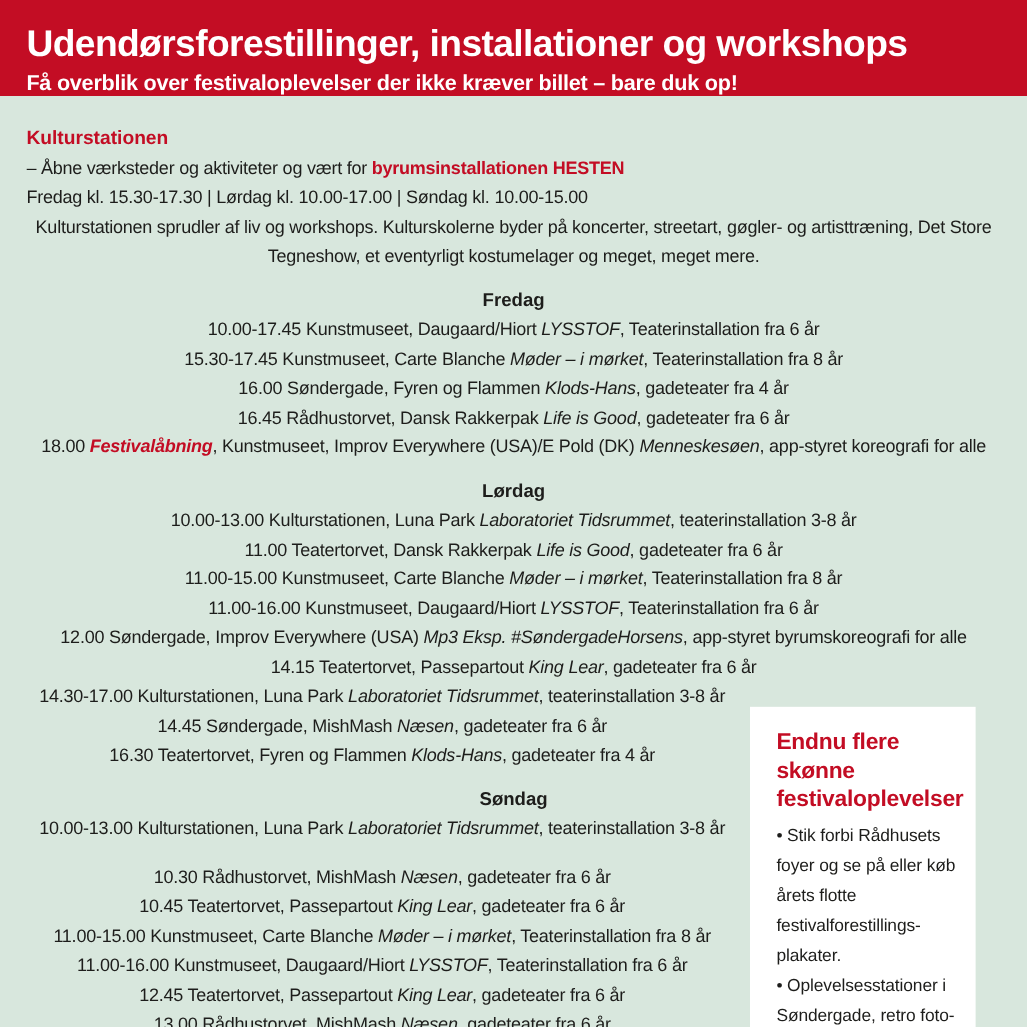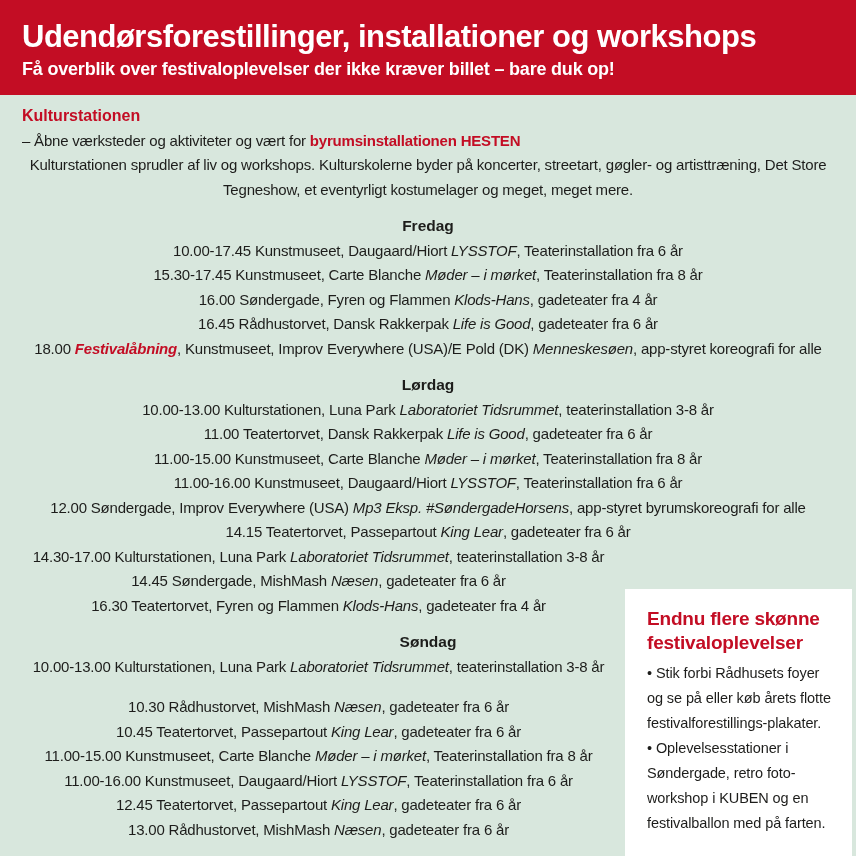--- a/index.html
+++ b/index.html
@@ -6,21 +6,21 @@
   html, body { width: 856px; height: 856px; }
   body {
     position: relative;
     overflow: hidden;
     background: var(--bg-green, #d8e7dd);
     color: var(--text, #1d1d1b);
     font-family: "Liberation Sans", "DejaVu Sans", sans-serif;
   }
   .header {
     position: absolute; top: 0; left: 0;
-    width: 856px; height: 95px;
+    width: 856px; height: 80px;
     background: var(--red, #c30d24);
     color: #ffffff;
     padding: 20px 12px 0 22px;
   }
   .title {
     font-size: 31px; font-weight: bold; letter-spacing: -0.5px;
     line-height: 34px; white-space: nowrap; overflow: hidden;
   }
   .subtitle {
     font-size: 18px; font-weight: bold; letter-spacing: -0.2px;
@@ -40,21 +40,21 @@
   .intro-heading {
     color: var(--red, #c30d24); font-weight: bold; font-size: 16px; line-height: 24.5px;
   }
   .red-bold { color: var(--red, #c30d24); font-weight: bold; }
   .day { margin-top: 12px; text-align: center; }
   .day-name { font-weight: bold; font-size: 15.5px; line-height: 24.5px; }
   .seg-i { font-style: italic; }
   .seg-ri { font-style: italic; font-weight: bold; color: var(--red, #c30d24); }
   .sidebar {
     position: absolute; left: 625px; top: 589px;
-    width: 227px; height: 267px;
+    width: 188px; height: 267px;
     background: var(--box-bg, #ffffff);
     padding: 18px 16px 0 22px;
   }
   .sidebar-heading {
     color: var(--red, #c30d24); font-weight: bold;
     font-size: 19px; line-height: 24px; letter-spacing: -0.2px;
     margin-bottom: 6px;
   }
   .bullet { font-size: 14.5px; line-height: 25px; letter-spacing: -0.1px; }
 </style>
@@ -63,20 +63,21 @@
 
 <div class="header">
   <div class="title fit">Udendørsforestillinger, installationer og workshops</div>
   <div class="subtitle fit">Få overblik over festivaloplevelser der ikke kræver billet – bare duk op!</div>
 </div>
 
 <div class="content">
   <div class="intro">
     <div class="intro-heading">Kulturstationen</div>
     <div class="line fit"><span>– Åbne værksteder og aktiviteter og vært for </span><span class="red-bold">byrumsinstallationen HESTEN</span></div>
+    <div class="line fit">Fredag kl. 15.30-17.30 | Lørdag kl. 10.00-17.00 | Søndag kl. 10.00-15.00</div>
     <div class="line wrap">Kulturstationen sprudler af liv og workshops. Kulturskolerne byder på koncerter, streetart, gøgler- og artisttræning, Det Store Tegneshow, et eventyrligt kostumelager og meget, meget mere.</div>
   </div>
   <div id="schedule">
       <div class="day">
         <div class="day-name">Fredag</div>
         <div class="line event fit"><span>10.00-17.45 Kunstmuseet, Daugaard/Hiort </span><span class="seg-i">LYSSTOF</span><span>, Teaterinstallation fra 6 år</span></div>
         <div class="line event fit"><span>15.30-17.45 Kunstmuseet, Carte Blanche </span><span class="seg-i">Møder – i mørket</span><span>, Teaterinstallation fra 8 år</span></div>
         <div class="line event fit"><span>16.00 Søndergade, Fyren og Flammen </span><span class="seg-i">Klods-Hans</span><span>, gadeteater fra 4 år</span></div>
         <div class="line event fit"><span>16.45 Rådhustorvet, Dansk Rakkerpak </span><span class="seg-i">Life is Good</span><span>, gadeteater fra 6 år</span></div>
         <div class="line event fit"><span>18.00 </span><span class="seg-ri">Festivalåbning</span><span>, Kunstmuseet, Improv Everywhere (USA)/E Pold (DK) </span><span class="seg-i">Menneskesøen</span><span>, app-styret koreografi for alle</span></div>

